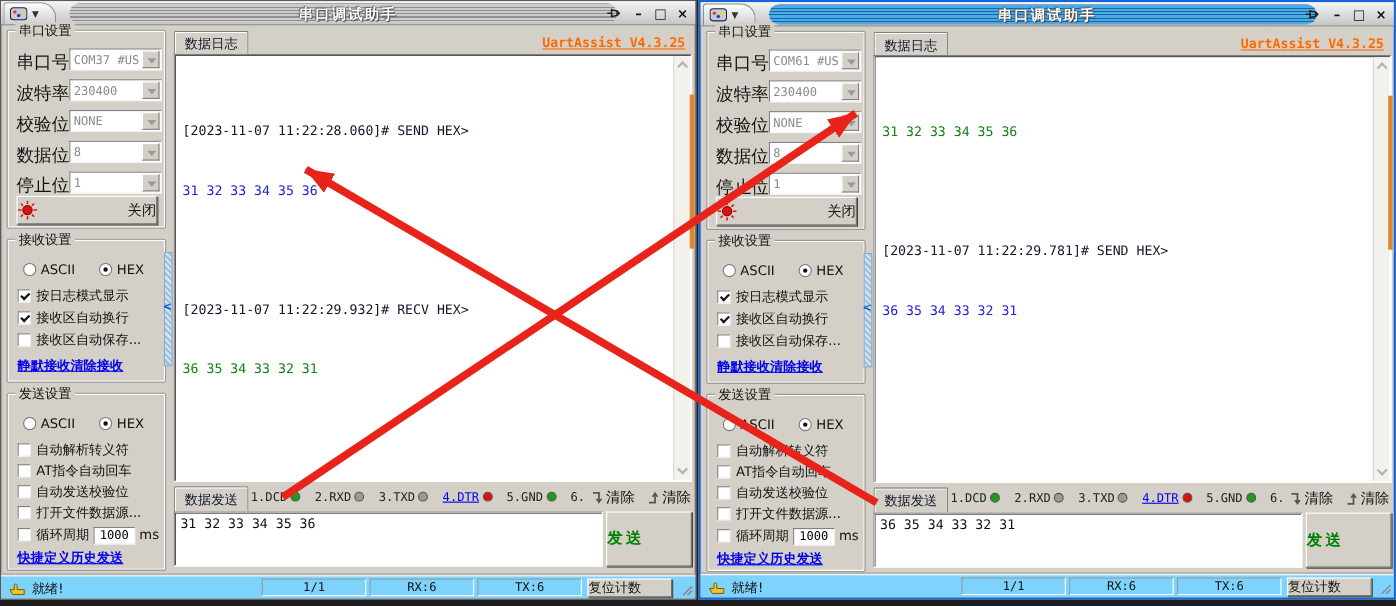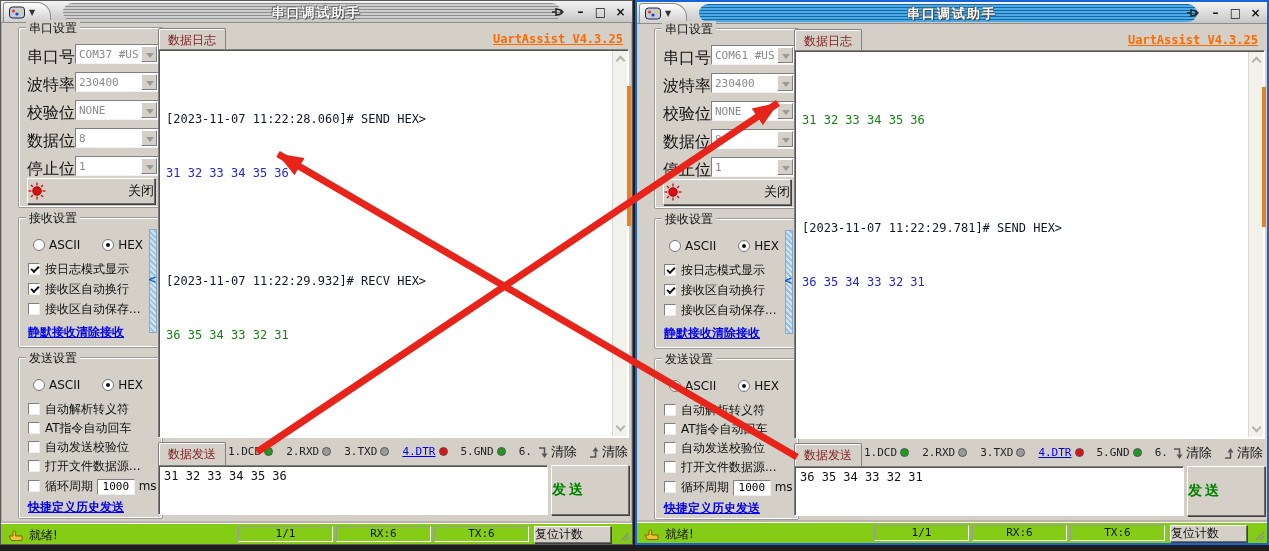--- a/index.html
+++ b/index.html
@@ -23,21 +23,21 @@
               background:linear-gradient(#fdfdfd,#cfcfcf); border:1px solid #8f8f8f;
               border-bottom:none; border-radius:3px 14px 0 0; display:flex; align-items:center;
               gap:4px; padding-left:5px; }
   .dd-arrow { font-size:8px; color:#333; }
   .tb-right { position:absolute; right:4px; top:2px; height:18px; display:flex; align-items:center; gap:5px; }
   .pin-tab { width:22px; height:17px; display:flex; align-items:center; justify-content:center; }
   .tb-btn { width:15px; height:15px; text-align:center; line-height:14px; font-size:12px;
             font-weight:bold; color:#101010; cursor:default; }
 
   
-  .grp { position:absolute; left:17px; width:145px; border:1px solid #9b9b9b;
+  .grp { position:absolute; left:5px; width:145px; border:1px solid #9b9b9b;
          box-shadow:1px 1px 0 #fff inset, -1px -1px 0 #fff inset; border-radius:2px; }
   .grp-title { position:absolute; top:-8px; left:7px; background:#d4d0c8; padding:0 3px;
                font-size:12px; color:#111; }
   .frow { position:absolute; left:0; width:100%; height:20px; }
   .flabel { position:absolute; left:8px; top:3px; font-size:16px; color:#111; }
   .combo { position:absolute; left:56px; top:0; width:84px; height:20px; background:#fff;
            border:1px solid; border-color:#808080 #f4f4f4 #f4f4f4 #808080; }
   .combo-text { position:absolute; left:3px; top:3px; right:17px; overflow:hidden; white-space:nowrap;
                 font-family:"DejaVu Sans Mono",monospace; font-size:11px; color:#8a8a8a; }
   .combo-btn { position:absolute; right:1px; top:1px; width:16px; height:16px; background:#d4d0c8;
@@ -64,21 +64,21 @@
                  font-family:"DejaVu Sans Mono",monospace; font-size:11px; text-align:center; background:#fff; }
 
   
   .collapse-handle { position:absolute; left:148px; top:228px; width:8px; height:104px;
                      background:repeating-linear-gradient(45deg,#cfe2f2 0 2px,#9dc2de 2px 4px);
                      border:1px solid #8aaac4; }
   .collapse-chevron { position:absolute; left:-2px; top:44px; font-size:10px; font-weight:bold; color:#0a56c8; }
 
   
   .tab { position:absolute; background:#d4d0c8; border:1px solid #808080; border-bottom:none;
-         border-radius:2px 2px 0 0; box-shadow:1px 1px 0 #fff inset; font-size:12px; color:#7f1d1d;
+         border-radius:2px 2px 0 0; box-shadow:1px 1px 0 #fff inset; font-size:12px; color:#0f172a;
          padding:3px 9px 2px 9px; }
   .ver-link { position:absolute; right:9px; top:31px; font-family:"DejaVu Sans Mono",monospace;
               font-size:12px; font-weight:bold; color:#ff6a00; text-decoration:underline; cursor:pointer; }
   .logbox { position:absolute; left:157px; top:48px; width:471px; height:389px; background:#fff;
             border:1px solid; border-color:#808080 #fff #fff #808080; box-shadow:inset 1px 1px 0 #555; }
   .logpad { position:absolute; left:7px; top:24px; right:20px; font-family:"DejaVu Sans Mono",monospace;
             font-size:12px; line-height:18px; white-space:pre; }
   .ln-meta { color:#0f172a; } .ln-tx { color:#2323d6; } .ln-rx { color:#148114; }
   .ln-blank { height:18px; }
   .vscroll { position:absolute; right:1px; top:1px; bottom:1px; width:15px; background:#f2f1ec;
@@ -98,21 +98,21 @@
   .clearbtns { position:absolute; right:0; top:1px; display:flex; gap:10px; }
   .clearbtn { display:flex; align-items:center; gap:3px; font-size:13px; color:#111; cursor:pointer; }
 
   .sendbox { position:absolute; left:157px; top:464px; width:390px; height:50px; background:#fff;
              border:1px solid; border-color:#808080 #fff #fff #808080; box-shadow:inset 1px 1px 0 #555;
              font-family:"DejaVu Sans Mono",monospace; font-size:12px; color:#111; padding:3px 5px; }
   .sendbtn { position:absolute; left:550px; top:464px; width:78px; height:50px; color:#008000;
              font-weight:bold; font-size:14px; letter-spacing:3px; }
 
   
-  .statusbar { position:absolute; left:0; right:0; bottom:0; height:21px; background:#84cc16;
+  .statusbar { position:absolute; left:0; right:0; bottom:0; height:21px; background:#7dd3fc;
                border-top:1px solid #fff; box-shadow:0 -2px 0 #b9b5ac; font-size:12px; color:#111; }
   .sb-ready { position:absolute; left:7px; top:3px; display:flex; align-items:center; gap:6px; }
   .sb-cell { position:absolute; top:2px; height:16px; border:1px solid;
              border-color:#9a9a9a #fff #fff #9a9a9a; text-align:center;
              font-family:"DejaVu Sans Mono",monospace; font-size:11px; line-height:14px; }
   .c1 { left:237px; width:95px; } .c2 { left:335px; width:95px; } .c3 { left:433px; width:95px; }
   .resetbtn { position:absolute; left:533px; top:2px; width:77px; height:17px; font-size:12px; }
   .grip { position:absolute; right:2px; bottom:2px; }
 
   .orange-strip { position:absolute; right:1px; top:85px; width:4px; height:140px; background:#e0832f; }

